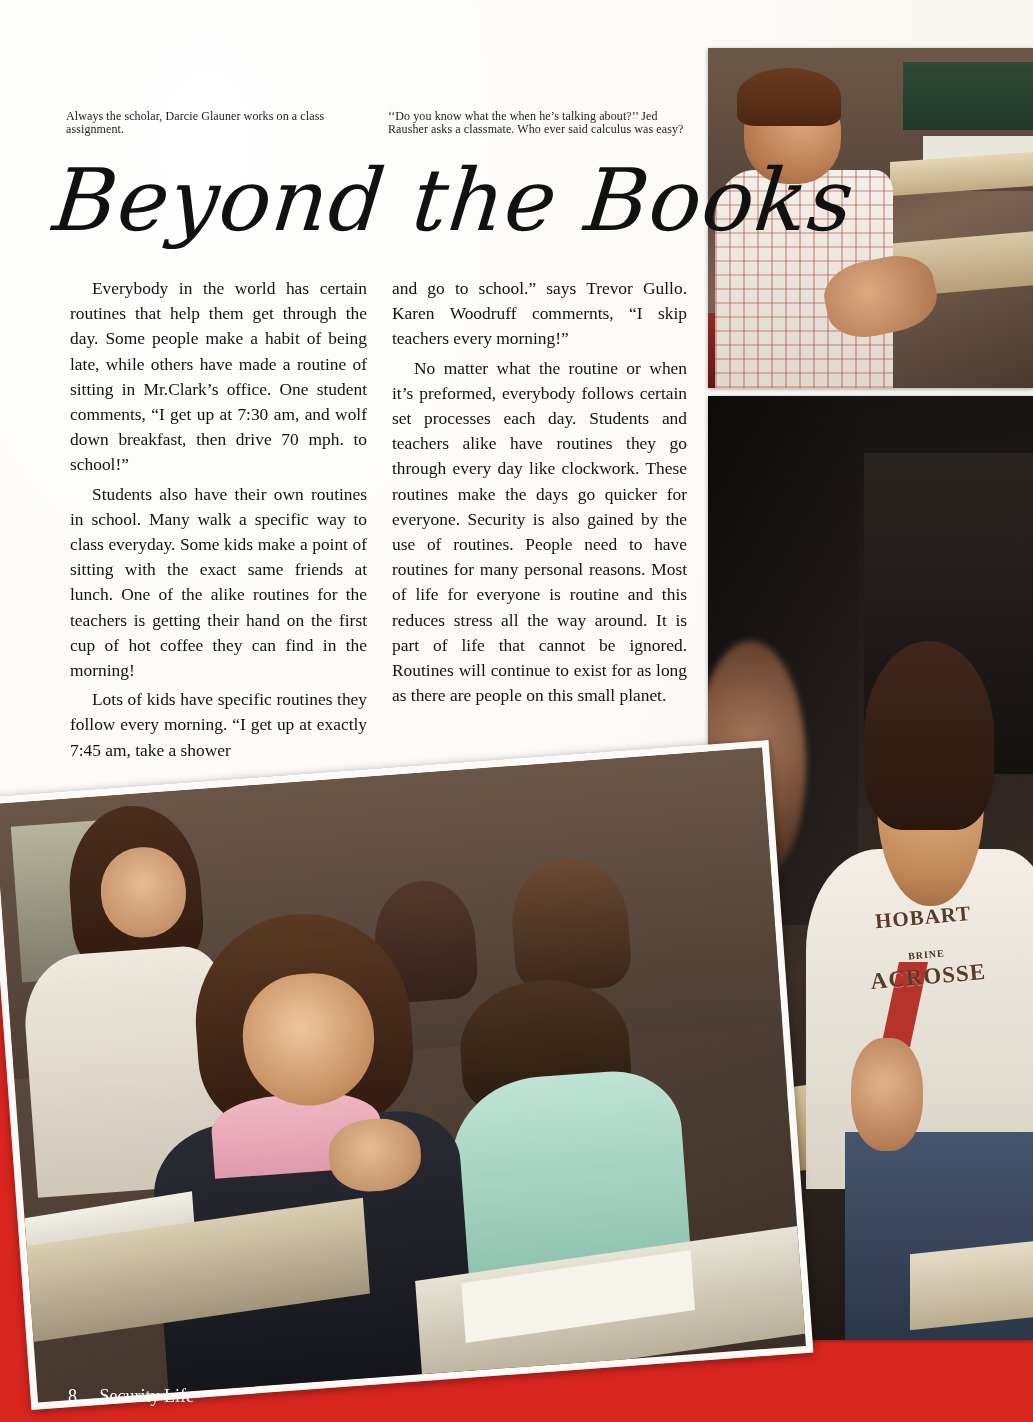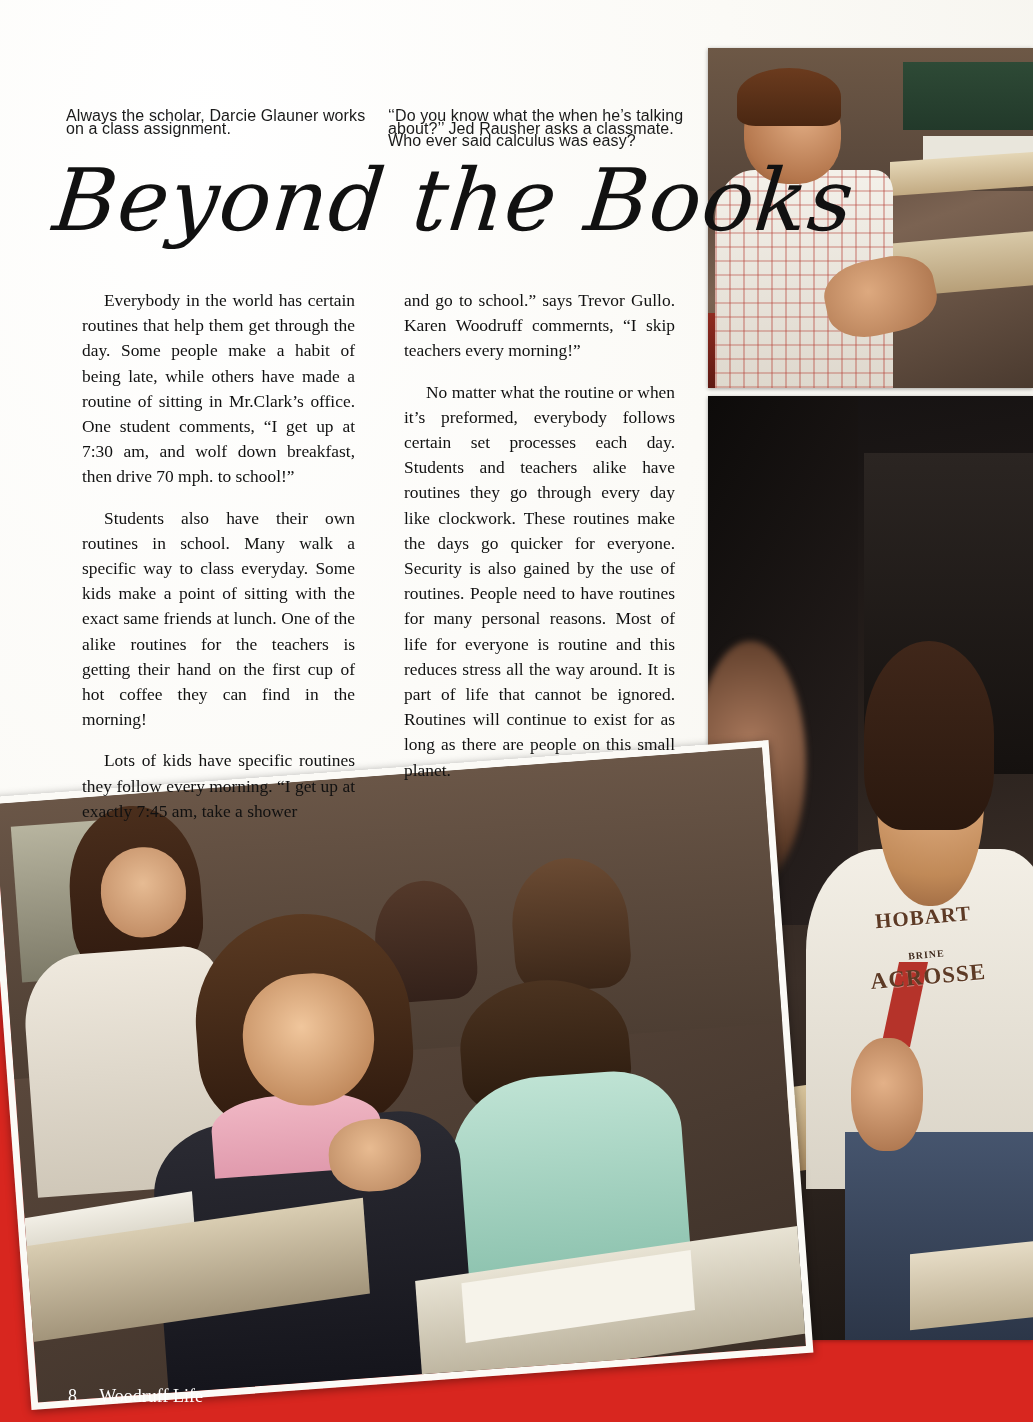--- a/index.html
+++ b/index.html
@@ -38,22 +38,22 @@
     left: 660px;
     top: 1340px;
     width: 373px;
     height: 82px;
     background: #d8261f;
   }
 
   
   .caption {
     position: absolute;
-    font-family: Liberation Sans, sans-serif;
-    font-size: 16px;
+    font-family: Liberation Serif, serif;
+    font-size: 12px;
     line-height: 12.5px;
     color: #1a1a1a;
     letter-spacing: 0.1px;
   }
   #caption-left  { left: 66px;  top: 110px; width: 300px; }
   #caption-right { left: 388px; top: 110px; width: 300px; }
 
   
   .headline {
     position: absolute;
@@ -76,21 +76,21 @@
     position: absolute;
     font-family: "Liberation Serif", serif;
     font-size: 17.4px;
     line-height: 25.2px;
     color: #111;
     text-align: justify;
     text-justify: inter-word;
   }
   #col-left  { left: 66px;  top: 272px; width: 305px; }
   #col-right { left: 388px; top: 272px; width: 303px; }
-  .col p { margin: 16px; text-indent: 22px; }
+  .col p { margin: 4px; text-indent: 22px; }
 
   
   .photo {
     position: absolute;
     overflow: hidden;
     background: #2b2420;
     box-shadow: 0 1px 4px rgba(0,0,0,0.35);
   }
 
   
@@ -406,16 +406,16 @@
     <p>Lots of kids have specific routines they follow every morning. “I get up at exactly 7:45 am, take a shower</p>
   </div>
 
   <div class="col" id="col-right">
     <p style="text-indent:0">and go to school.” says Trevor Gullo. Karen Woodruff commernts, “I skip teachers every morning!”</p>
     <p>No matter what the routine or when it’s preformed, everybody follows certain set processes each day. Students and teachers alike have routines they go through every day like clockwork. These routines make the days go quicker for everyone. Security is also gained by the use of routines. People need to have routines for many personal reasons. Most of life for everyone is routine and this reduces stress all the way around. It is part of life that cannot be ignored. Routines will continue to exist for as long as there are people on this small planet.</p>
   </div>
 
   <div class="footer">
     <span class="pg">8</span>
-    <span class="sect">Woodruff Life</span>
+    <span class="sect">Security Life</span>
   </div>
 
 </div>
 
 </body></html>

